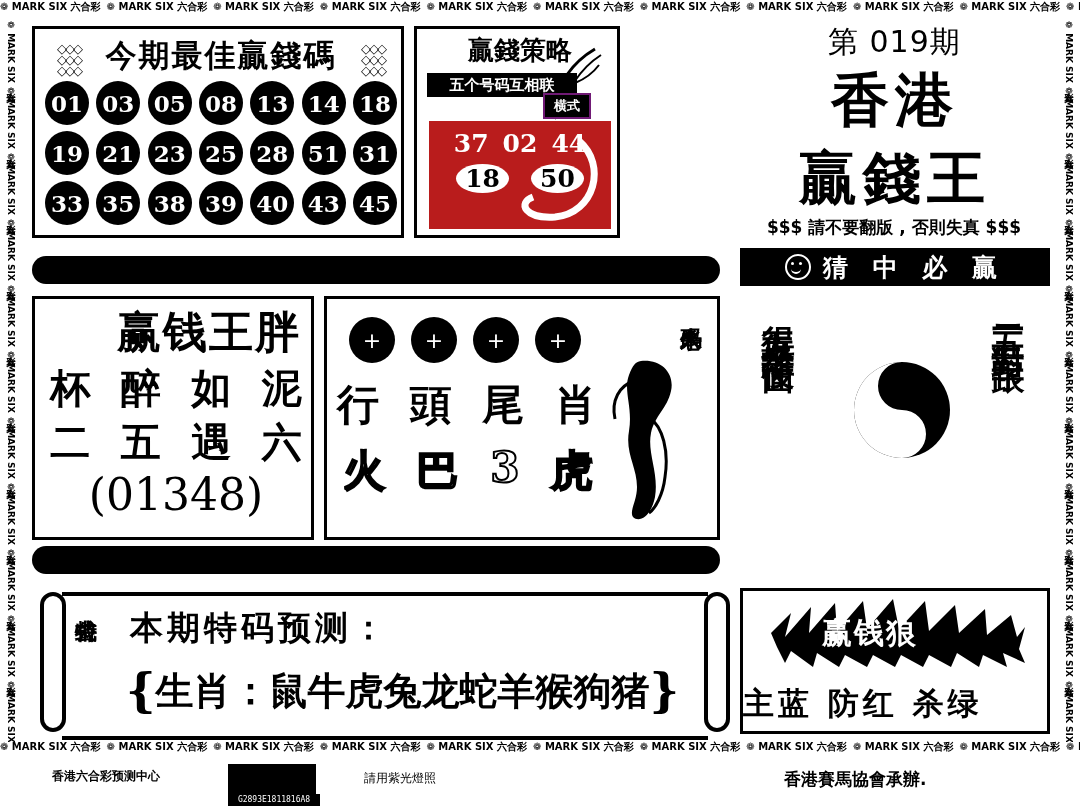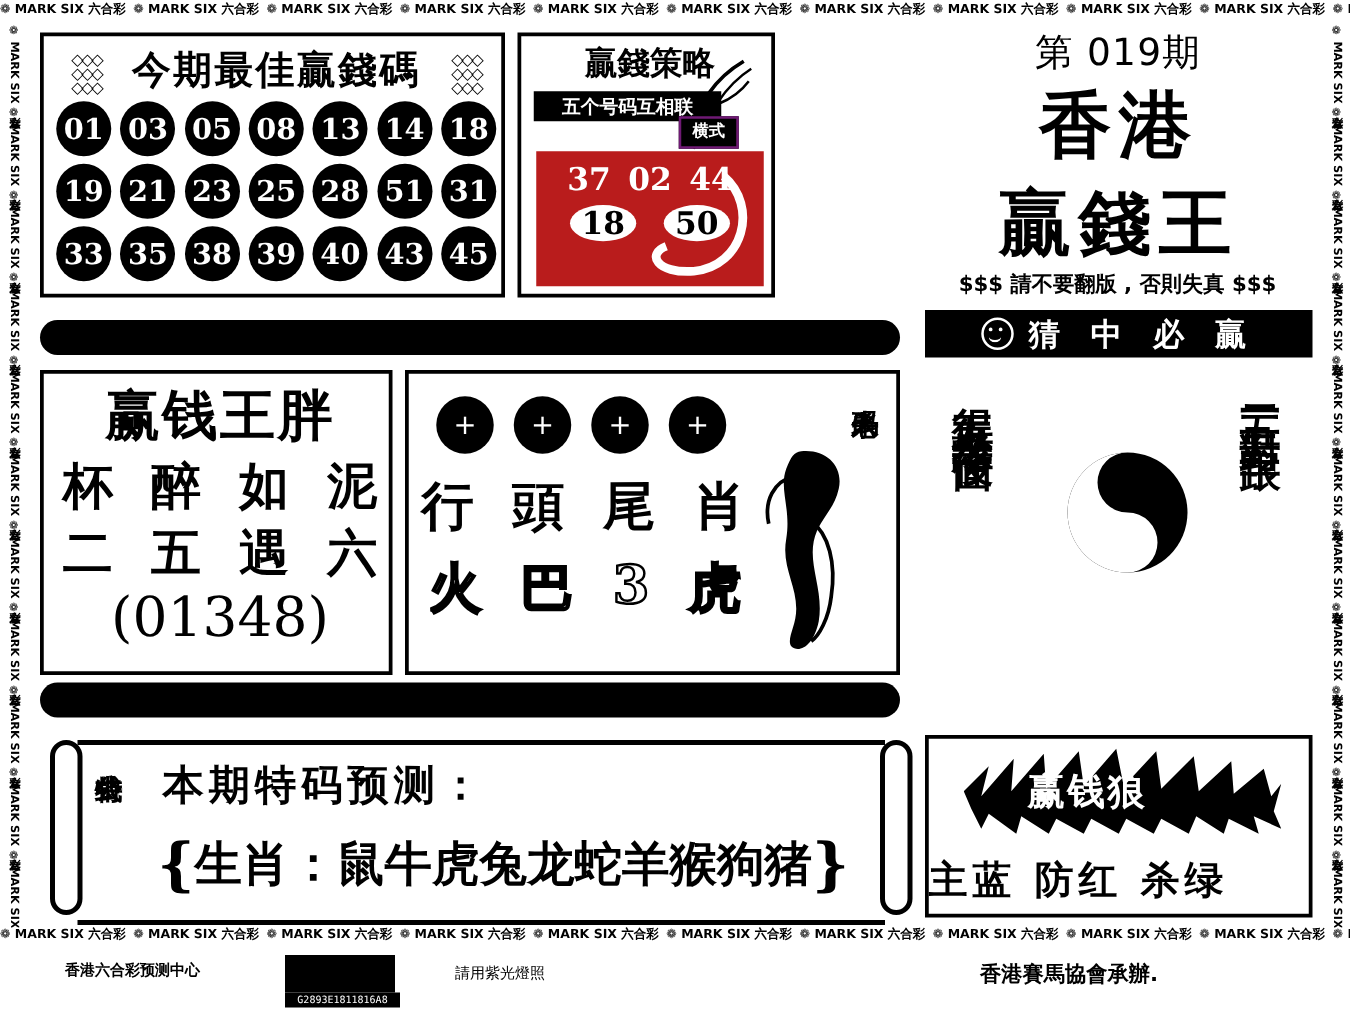--- a/index.html
+++ b/index.html
@@ -64,21 +64,21 @@
   #guess-smiley{width:22px;height:22px;border-radius:50%;border:2px solid #fff;display:inline-block;position:relative;flex:none;}
   #guess-smiley::before{content:"";position:absolute;left:4px;top:6px;width:3px;height:3px;background:#fff;border-radius:50%;box-shadow:8px 0 0 #fff;}
   #guess-smiley::after{content:"";position:absolute;left:4px;top:11px;width:10px;height:5px;border-bottom:2px solid #fff;border-radius:0 0 8px 8px;}
 
   
   #bar-1{left:32px;top:256px;width:688px;height:28px;border-radius:14px;background:#000;}
   #bar-2{left:32px;top:546px;width:688px;height:28px;border-radius:14px;background:#000;}
 
   
   #poem-panel{left:32px;top:296px;width:282px;height:244px;border:3px solid #000;background:#fff;}
-  #poem-head{position:absolute;left:0;top:4px;width:282px;text-align:center;font-size:44px;font-weight:bold;font-family:"DejaVu Serif","Liberation Serif",serif;letter-spacing:2px;}
+  #poem-head{position:absolute;left:0;top:4px;width:282px;text-align:center;font-size:44px;font-weight:bold;font-family:"DejaVu Serif","Liberation Serif",serif;letter-spacing:2px;padding-left:33px;}
   .poem-line{position:absolute;left:0;width:282px;display:flex;justify-content:space-around;font-size:40px;font-weight:bold;font-family:"DejaVu Serif","Liberation Serif",serif;}
   #poem-l1{top:62px;}
   #poem-l2{top:116px;}
   #poem-code{position:absolute;left:0;top:170px;width:282px;text-align:center;font-size:44px;font-family:"DejaVu Serif","Liberation Serif",serif;}
 
   
   #animal-panel{left:324px;top:296px;width:396px;height:244px;border:3px solid #000;background:#fff;}
   .coin{position:absolute;top:18px;width:46px;height:46px;border-radius:50%;background:#000;}
   .coin::after{content:"+";position:absolute;left:0;top:0;width:46px;height:46px;color:#fff;font-size:22px;display:flex;align-items:center;justify-content:center;}
   #coin1{left:22px;}#coin2{left:84px;}#coin3{left:146px;}#coin4{left:208px;}

